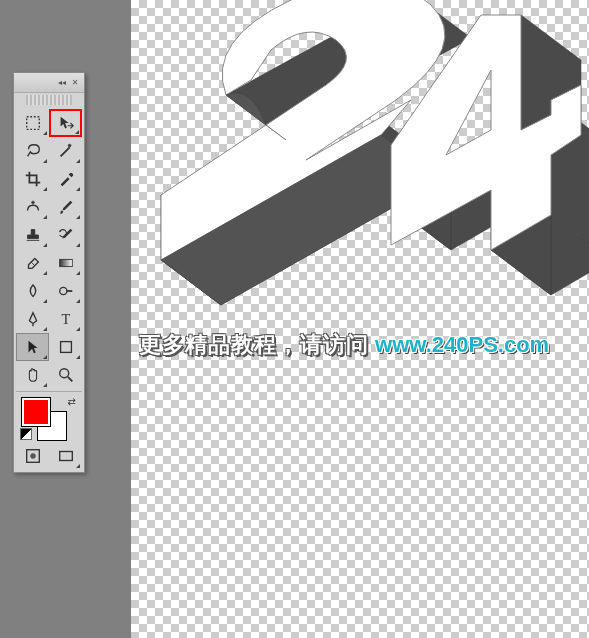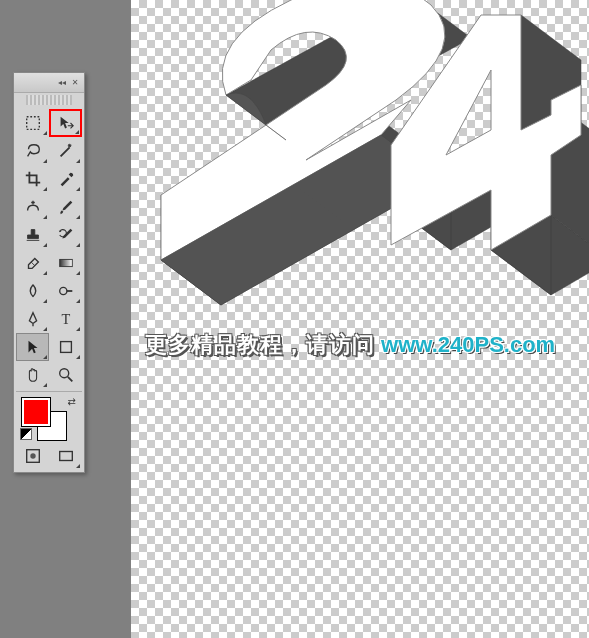--- a/index.html
+++ b/index.html
@@ -152,21 +152,21 @@
       position: absolute;
       left: 20px;
       top: -40px;
       width: 600px;
       height: 450px;
     }
     
     
     .watermark {
       position: absolute;
-      left: 131px;
+      left: 125px;
       top: 330px;
       width: 458px;
       font-size: 22px;
       font-weight: bold;
       white-space: nowrap;
       text-align: left;
       padding-left: 14px;
     }
     .wm-cn {
       color: #fff;

